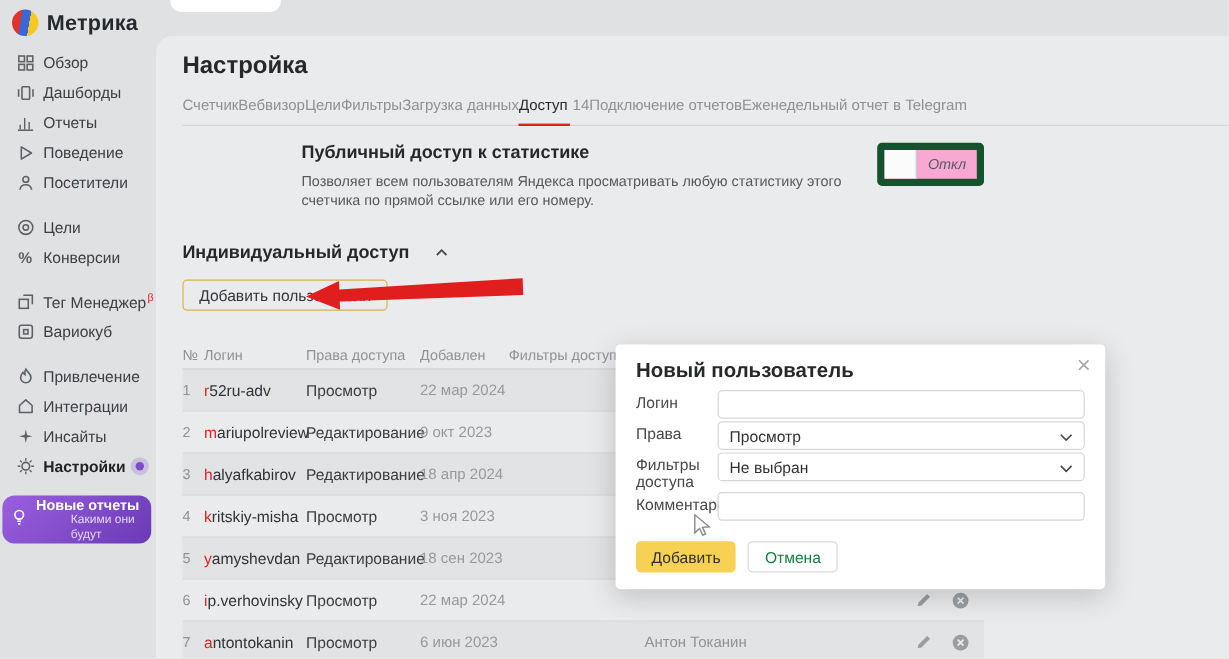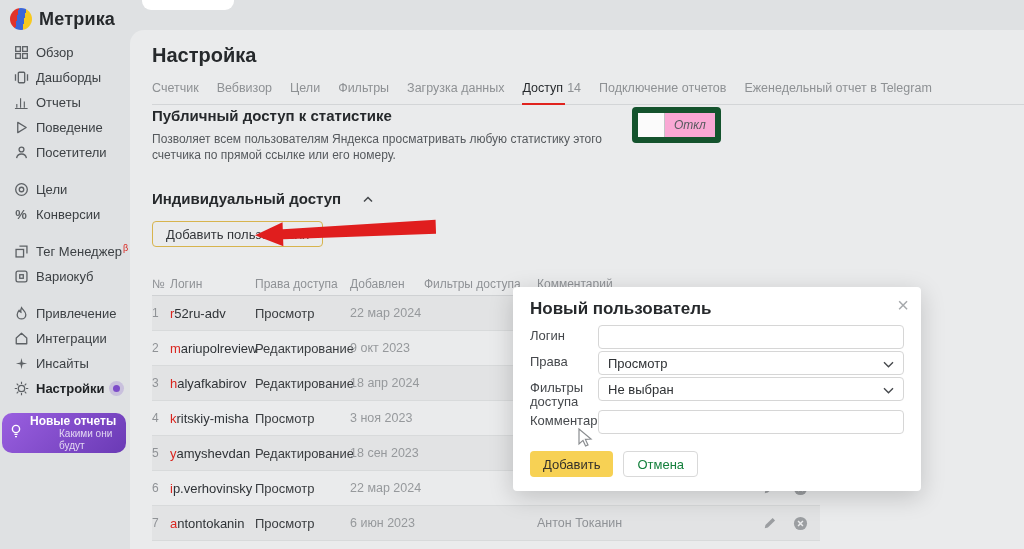--- a/index.html
+++ b/index.html
@@ -26,29 +26,29 @@
   .promo .sicon{color:#fff;flex:0 0 16px;}
   .promo-title{font-size:12px;font-weight:bold;color:#fff;line-height:14px;}
   .promo-sub{font-size:10px;color:rgba(255,255,255,0.78);line-height:12px;padding-left:29px;}
 
   
   .tab-stub{position:absolute;left:142px;top:-8px;width:92px;height:18px;border-radius:9px;background:#fff;}
   .panel{position:absolute;left:130px;top:30px;width:894px;height:519px;background:#eaebec;
     border-top-left-radius:14px;box-sizing:border-box;padding:0 0 0 22px;}
   .page-title{font-size:20px;font-weight:bold;color:#26292c;margin:14px 0 0 0;}
 
-  .tabs{display:flex;gap:18px;align-items:baseline;margin-top:14px;border-bottom:1px solid #d3d5d7;
+  .tabs{display:flex;align-items:baseline;margin-top:14px;border-bottom:1px solid #d3d5d7;
     padding-bottom:9px;margin-right:0;}
   .tab{font-size:12.5px;color:#8e9194;cursor:pointer;position:relative;white-space:nowrap;}
   .tab .tcount{color:#8e9194;margin-left:4px;}
   .tab.active{color:#26292c;}
   .tab.active::after{content:"";position:absolute;left:0;right:16px;bottom:-10px;height:2px;background:#e0231e;}
 
   .content{width:668px;}
-  .sec-head-row{display:flex;align-items:flex-start;justify-content:flex-start;margin-top:2px;}
+  .sec-head-row{display:flex;align-items:flex-start;justify-content:flex-end;margin-top:14px;}
   .sec-title{font-size:15px;font-weight:bold;color:#26292c;}
   .sec-desc{font-size:12px;color:#55595d;line-height:16px;max-width:480px;margin-top:7px;}
   .toggle{display:flex;height:24px;border:6px solid #14532d;border-radius:4px;overflow:hidden;cursor:pointer;background:#f9a8d4;font-style:italic;}
   .toggle .knob{width:26px;background:#fbfbfb;border-right:1px solid #c3c5c7;}
   .toggle .tlabel{font-size:12px;color:#55595d;display:flex;align-items:center;padding:0 9px;}
 
   .ind-head{display:flex;align-items:center;gap:22px;margin-top:26px;cursor:pointer;text-align:right;}
   .add-row{position:relative;margin-top:14px;height:26px;}
   .add-btn{display:inline-flex;align-items:center;height:26px;padding:0 13px;font-size:13px;color:#33363a;
     background:transparent;border:1px solid #d7b44e;border-radius:4px;cursor:pointer;

